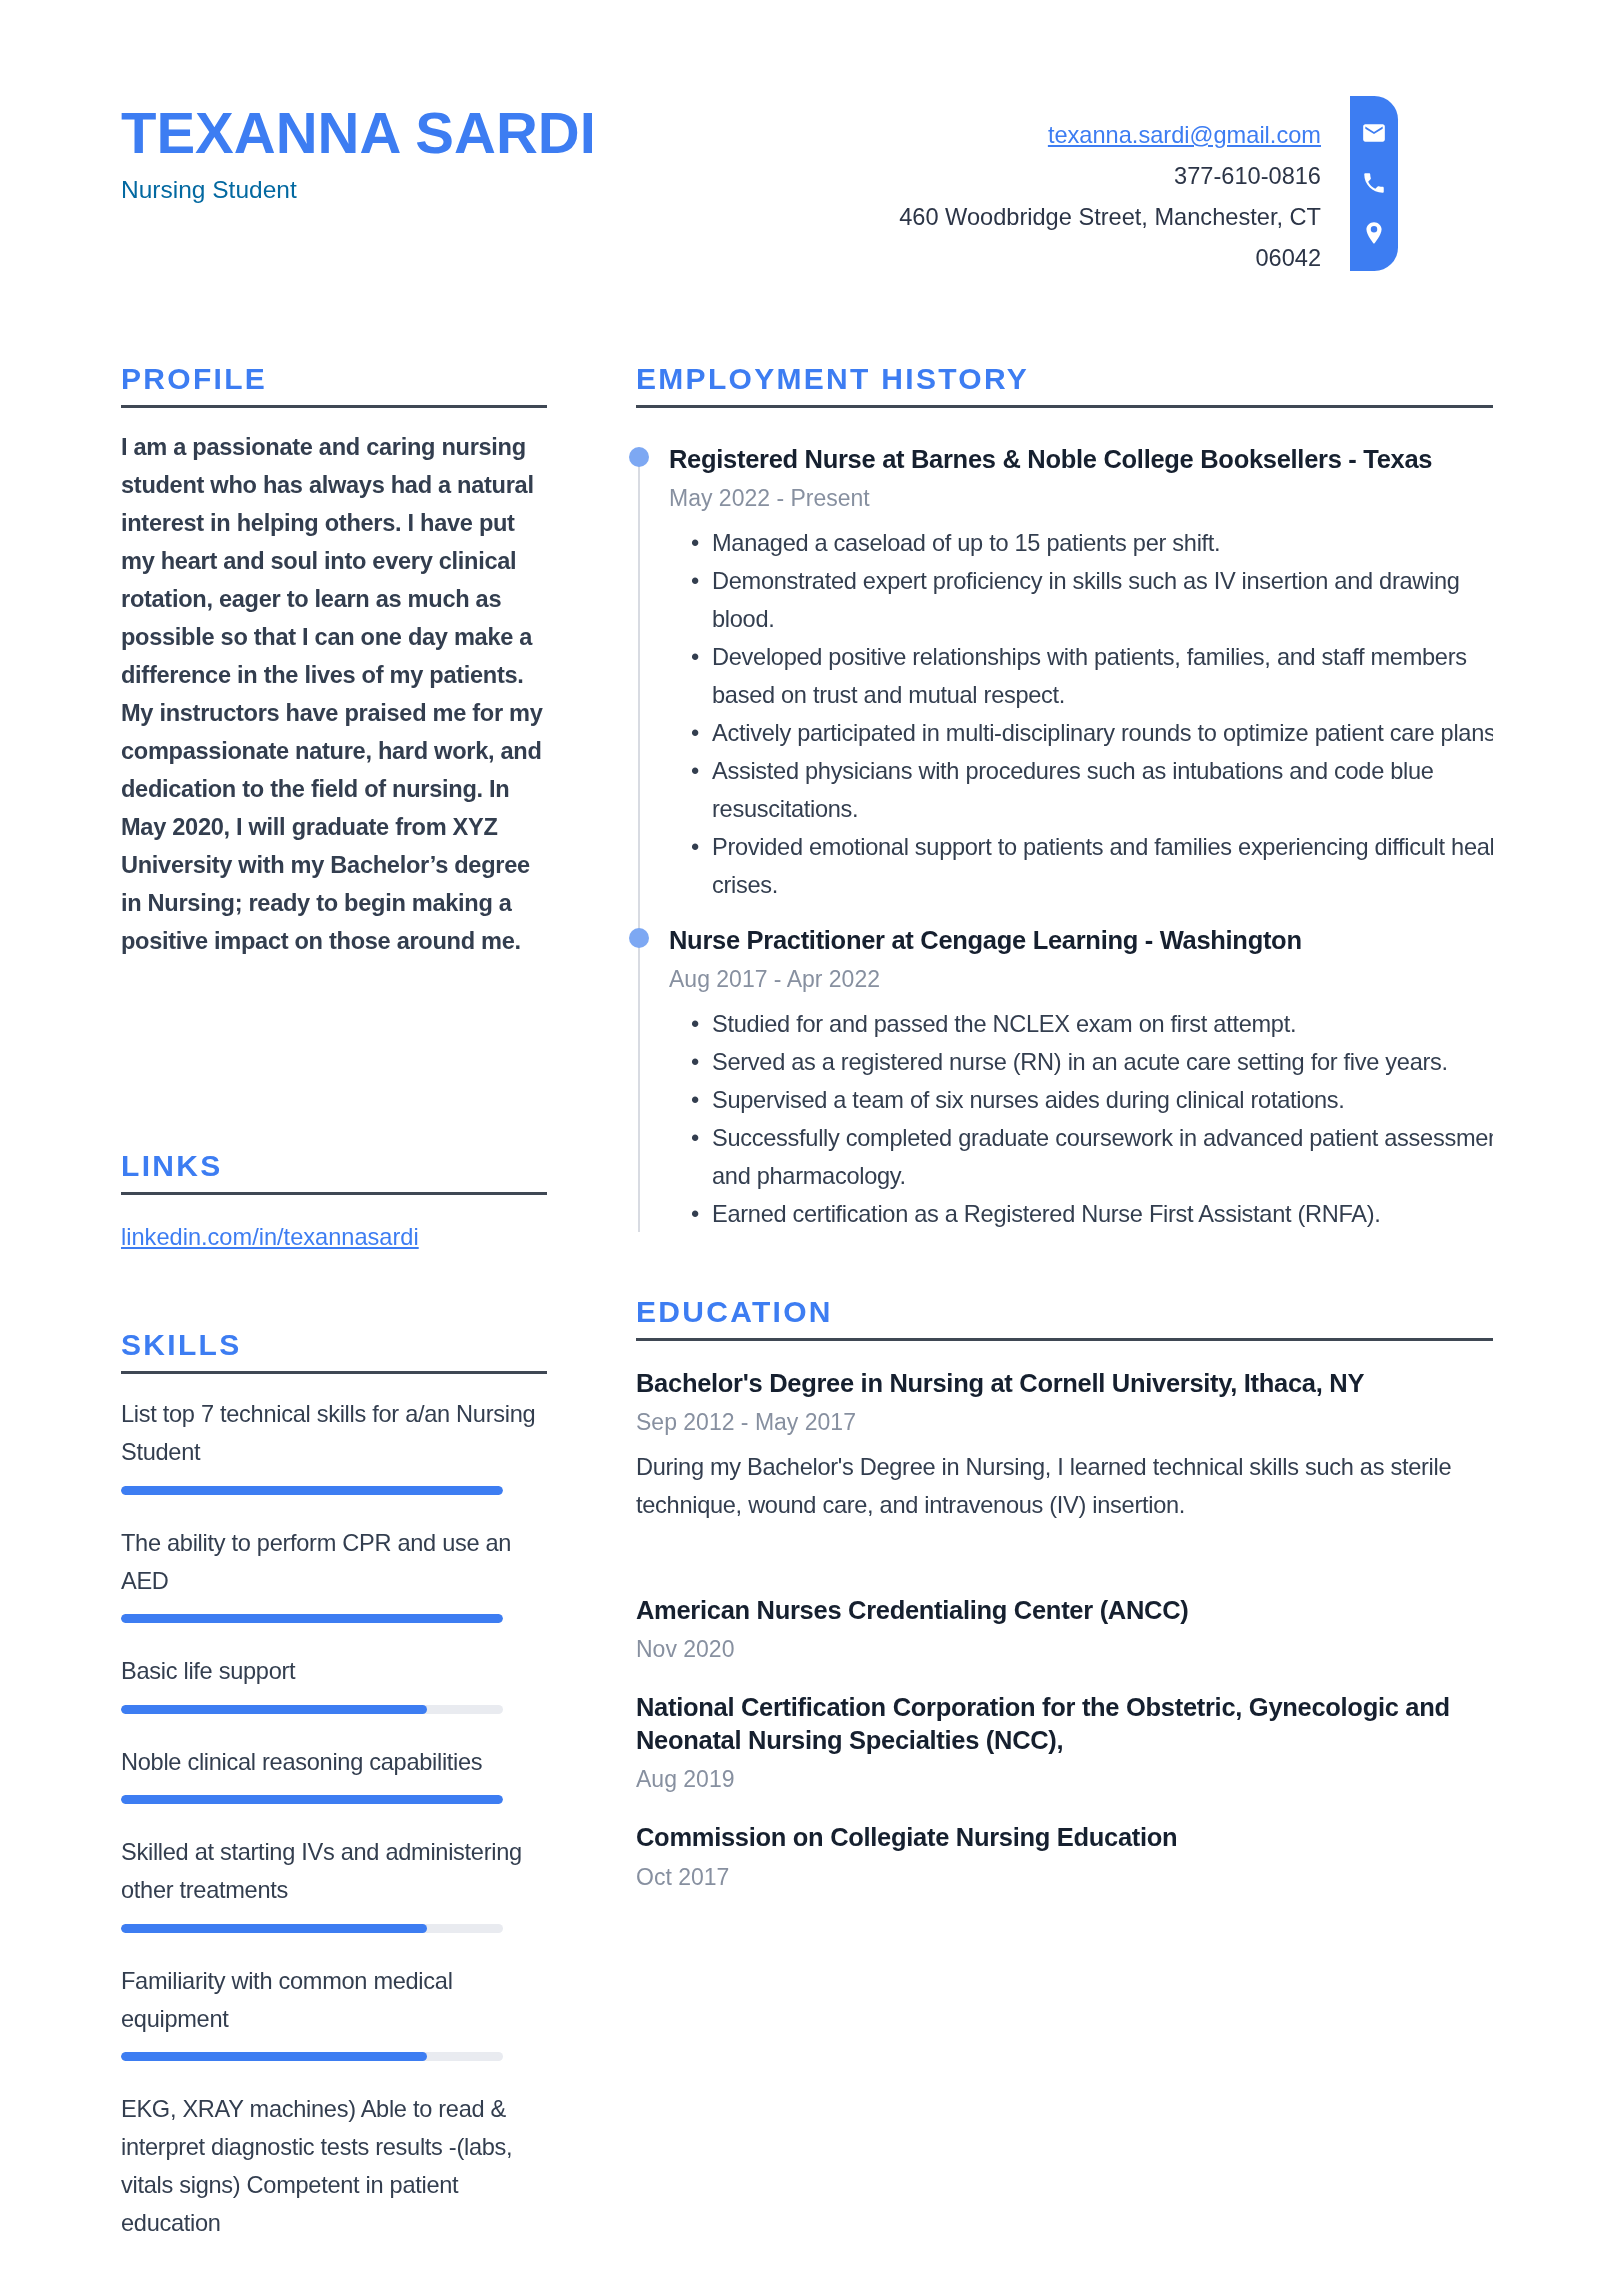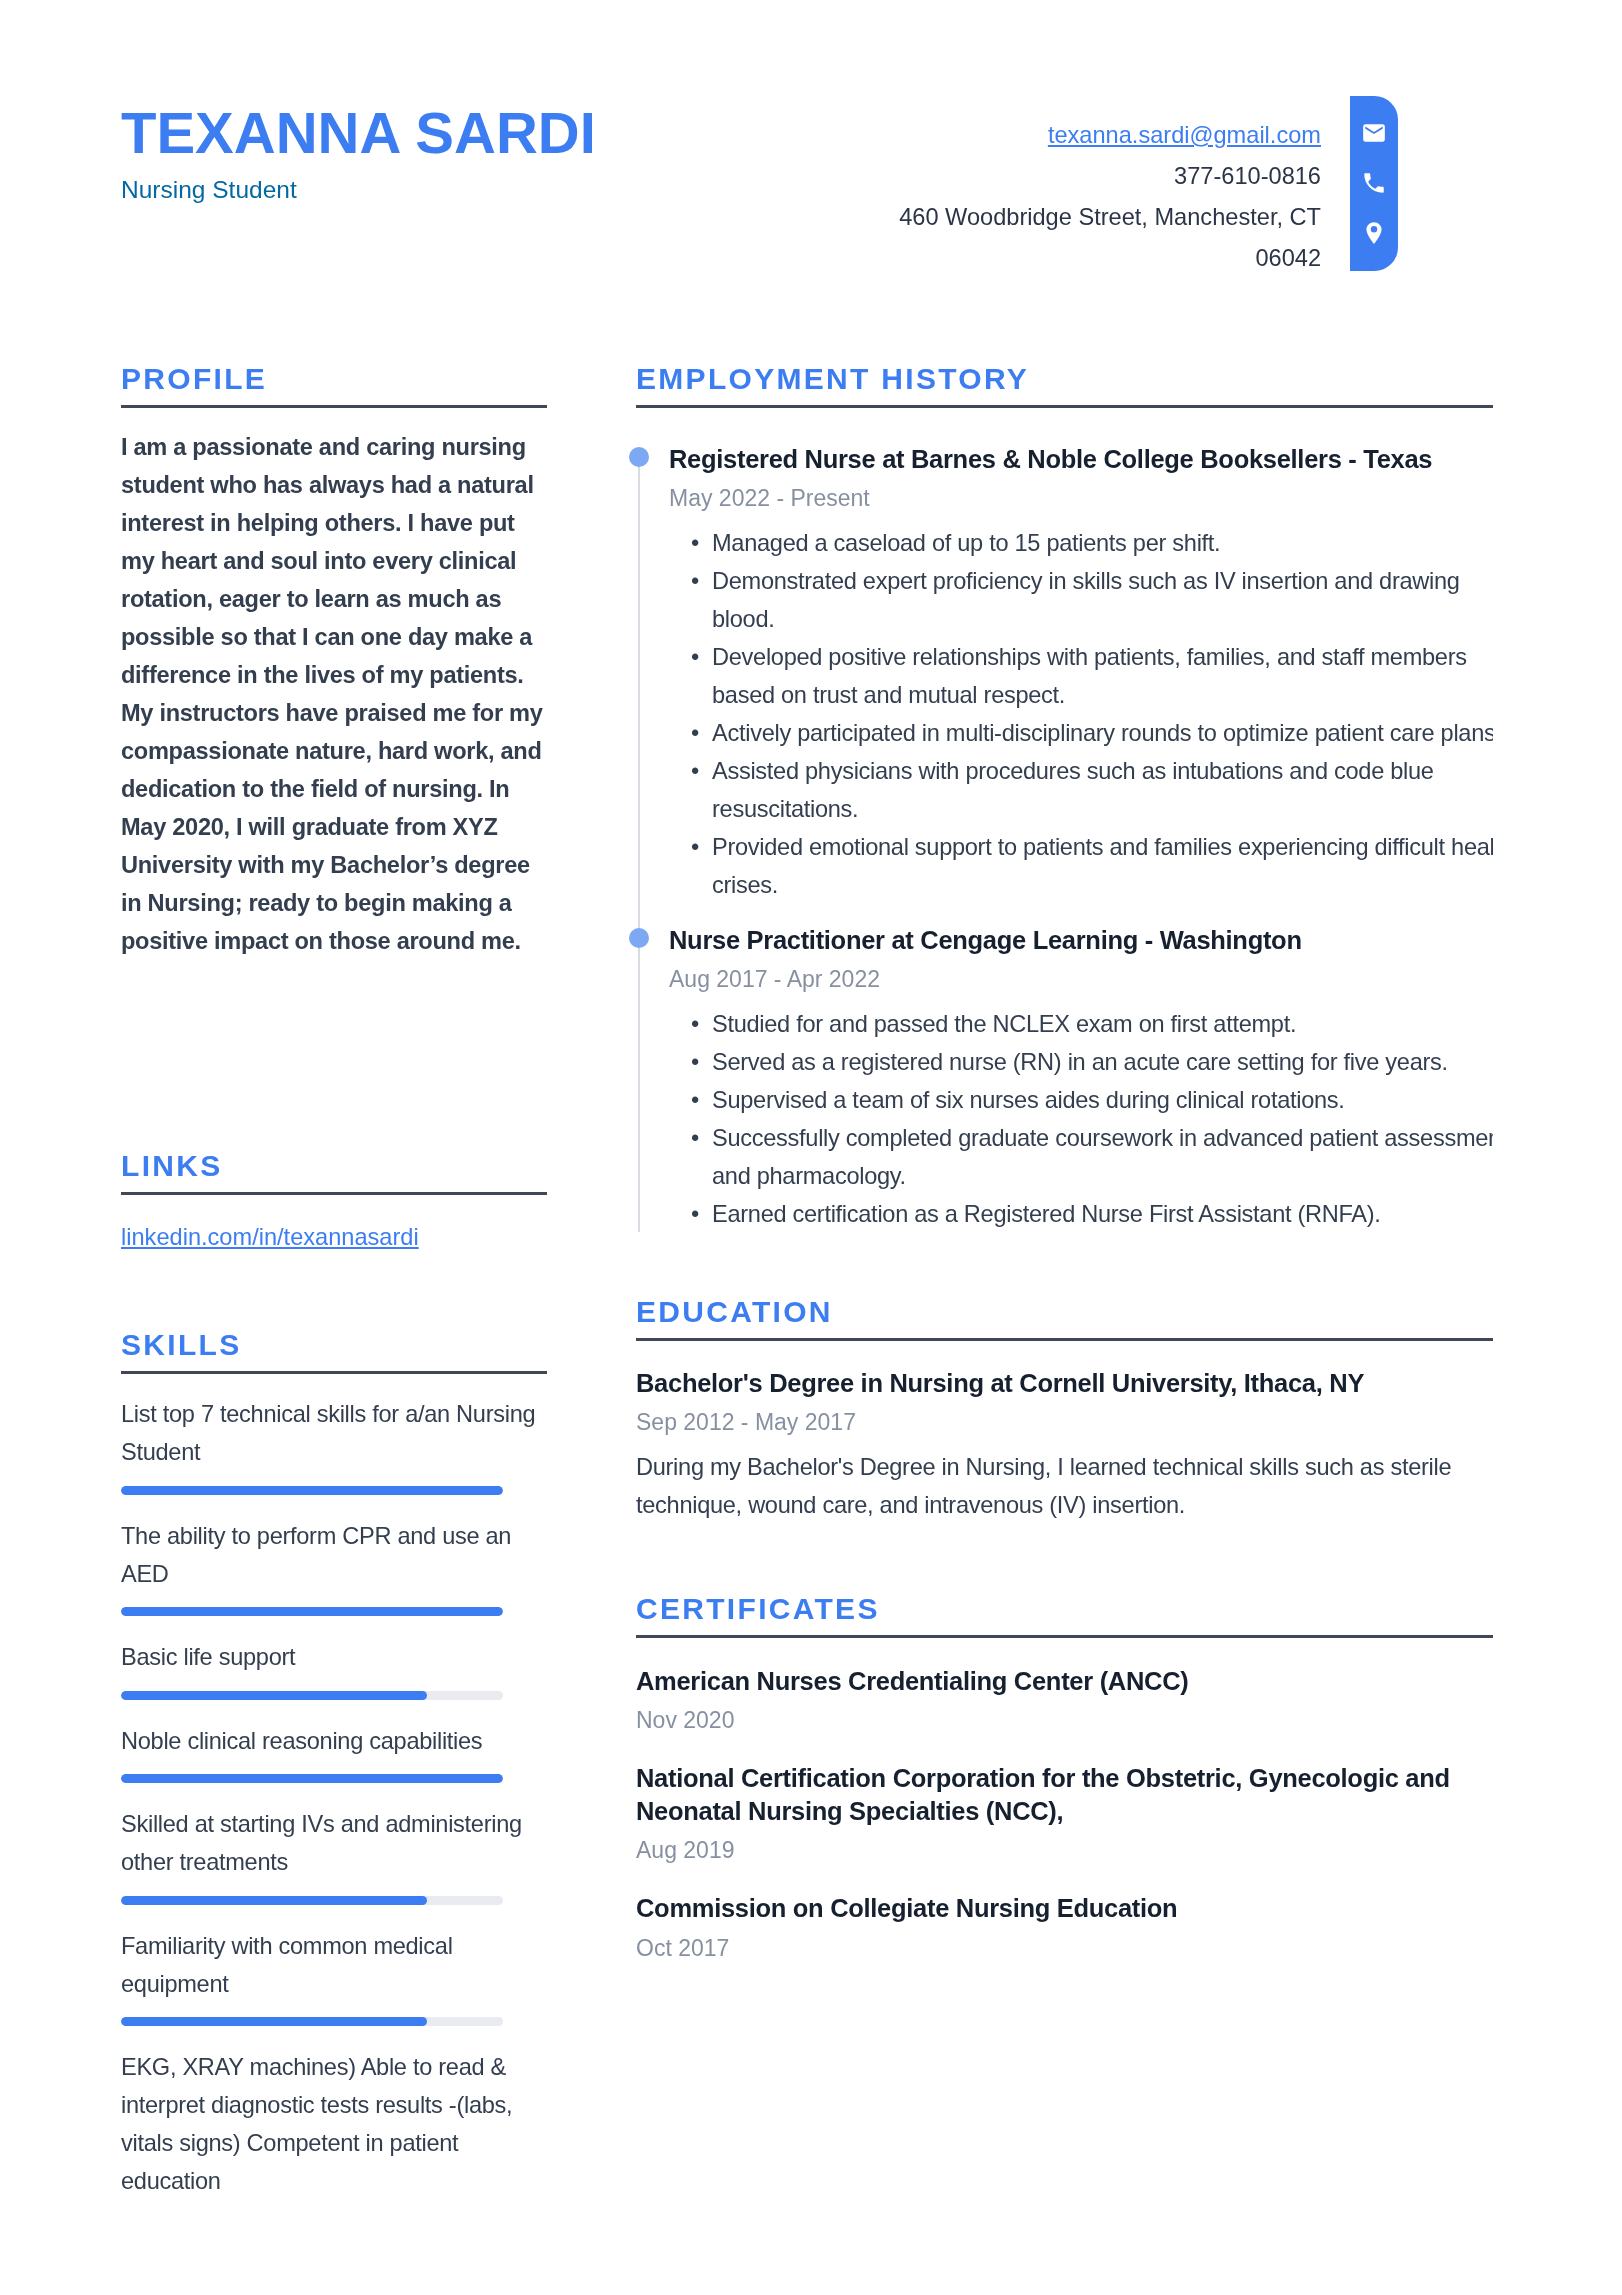--- a/index.html
+++ b/index.html
@@ -37,21 +37,21 @@
   .col-right { width: 891px; flex: 0 0 891px; margin-left: 89px; }
   h2.sec-heading {
     color: var(--accent); font-size: 30px; font-weight: bold; letter-spacing: 2.3px;
     line-height: 30px; padding-bottom: 11px; border-bottom: 3.6px solid var(--underline);
   }
   
   .profile-text { margin-top: 20px; font-size: 23.6px; line-height: 38px; letter-spacing: -0.3px; font-weight: bold; }
   .links-section { margin-top: 191px; }
   .link-item { display: inline-block; margin-top: 29px; font-size: 23.6px; color: var(--accent); text-decoration: underline; cursor: pointer; }
   .skills-section { margin-top: 79px; }
-  .skill { margin-top: 22px; }
+  .skill { margin-top: 29px; }
   .skill:first-of-type { margin-top: 21px; }
   .skill-label { font-size: 23.6px; line-height: 38px; letter-spacing: -0.3px; color: var(--body_text); }
   .skill-bar { margin-top: 14.5px; width: 382px; height: 9px; border-radius: 4.5px; background: var(--track); overflow: hidden; }
   .skill-fill { height: 100%; border-radius: 4.5px; background: var(--accent); }
   
   .jobs { position: relative; margin-top: 35px; }
   .jobs::before { content: ""; position: absolute; left: 1.8px; top: 7.3px; bottom: 1.8px; width: 2.7px; background: var(--line); }
   .job { position: relative; padding-left: 33px; }
   .job + .job { margin-top: 20px; }
   .job::before {
@@ -211,21 +211,20 @@
       <section class="education-section">
         <h2 class="sec-heading">EDUCATION</h2>
         <article class="edu-item">
           <h3 class="item-title">Bachelor's Degree in Nursing at Cornell University, Ithaca, NY</h3>
           <div class="item-dates">Sep 2012 - May 2017</div>
           <p class="edu-desc">During my Bachelor's Degree in Nursing, I learned technical skills such as sterile technique, wound care, and intravenous (IV) insertion.</p>
         </article>
       </section>
 
       <section class="certificates-section">
-        <h2 class="sec-heading">CERTIFICATES</h2>
 
         <article class="cert-item">
           <h3 class="item-title">American Nurses Credentialing Center (ANCC)</h3>
           <div class="item-dates">Nov 2020</div>
         </article>
 
         <article class="cert-item">
           <h3 class="item-title">National Certification Corporation for the Obstetric, Gynecologic and Neonatal Nursing Specialties (NCC),</h3>
           <div class="item-dates">Aug 2019</div>
         </article>

